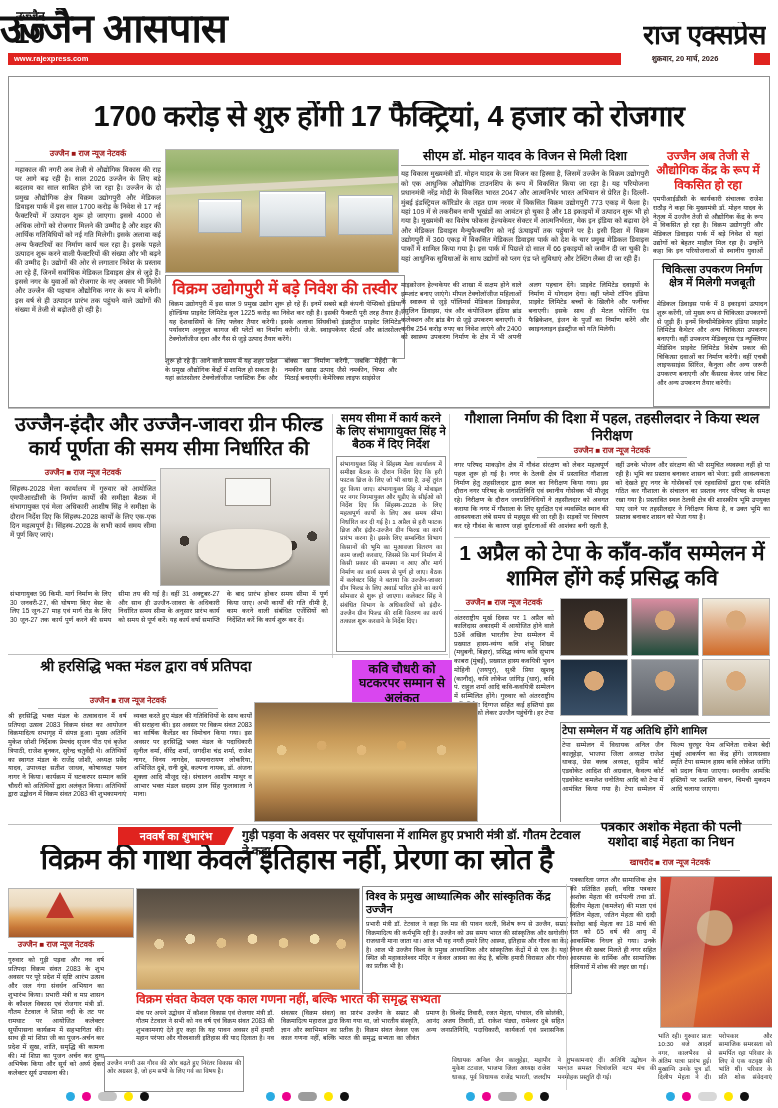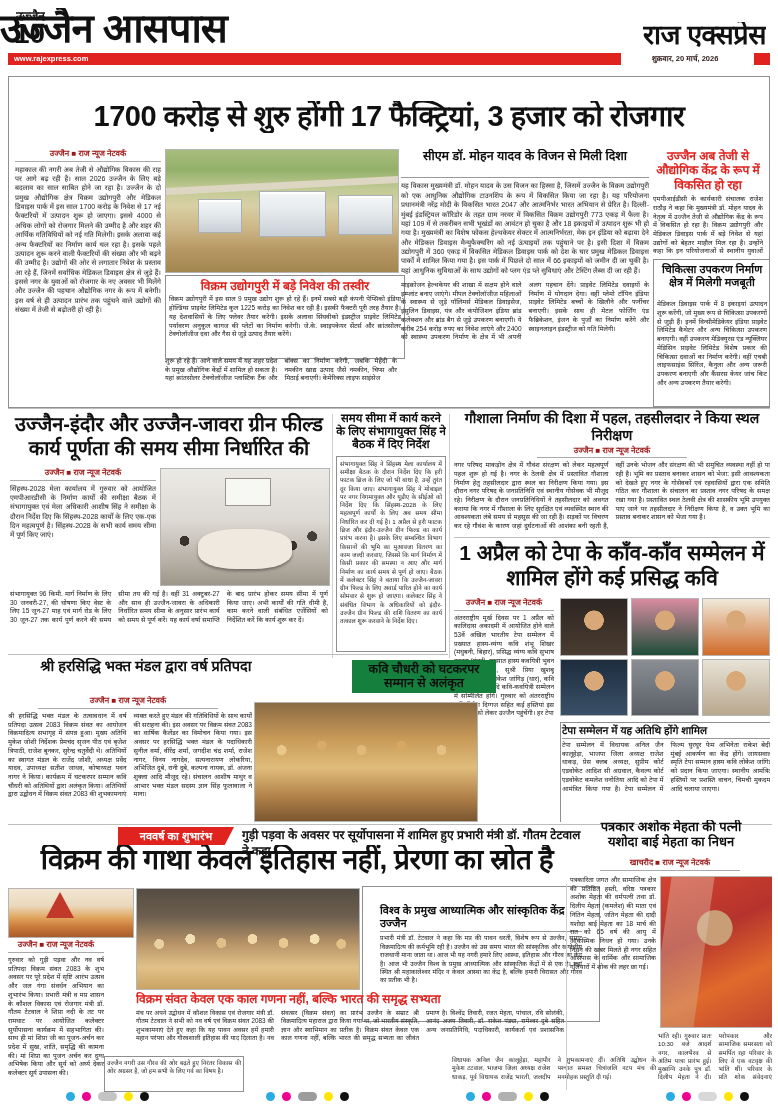--- a/index.html
+++ b/index.html
@@ -107,46 +107,46 @@
     <div class="abs mast-title" style="left:0;right:0;top:8px;">उज्जैन आसपास</div>
     <div class="abs brand" style="right:12px;top:22px;">राज एक्सप्रेस</div>
     <div class="abs redbar" style="left:8px;right:8px;top:53px;">
       <div class="seg-red">www.rajexpress.com</div>
       <div class="seg-date">शुक्रवार, 20 मार्च, 2026</div>
       <div class="seg-sq"></div>
     </div>
   </header>
 
   <section class="abs bx" style="left:8px;top:76px;width:760px;height:330px;">
-    <div class="abs headline-xl" style="left:5px;right:5px;top:24px;">1700 करोड़ से शुरु होंगी 17 फैक्ट्रियां, 3 हजार को रोजगार</div>
+    <div class="abs headline-xl" style="left:5px;right:5px;top:24px;">1700 करोड़ से शुरु होंगी 17 फैक्ट्रियां, 4 हजार को रोजगार</div>
 
     <div class="abs" style="left:6px;top:72px;width:146px;height:252px;">
       <div class="byline">उज्जैन ■ राज न्यूज नेटवर्क</div>
       <div class="body">महाकाल की नगरी अब तेजी से औद्योगिक विकास की राह पर आगे बढ़ रही है। साल 2026 उज्जैन के लिए बड़े बदलाव का साल साबित होने जा रहा है। उज्जैन के दो प्रमुख औद्योगिक क्षेत्र विक्रम उद्योगपुरी और मेडिकल डिवाइस पार्क में इस साल 1700 करोड़ के निवेश से 17 नई फैक्टरियों में उत्पादन शुरू हो जाएगा। इससे 4000 से अधिक लोगों को रोजगार मिलने की उम्मीद है और शहर की आर्थिक गतिविधियों को नई गति मिलेगी। इसके अलावा कई अन्य फैक्टरियों का निर्माण कार्य चल रहा है। इसके पहले उत्पादन शुरू करने वाली फैक्टरियों की संख्या और भी बढ़ने की उम्मीद है। उद्योगों की ओर से लगातार निवेश के प्रस्ताव आ रहे हैं, जिनमें सर्वाधिक मेडिकल डिवाइस क्षेत्र से जुड़े हैं। इससे नगर के युवाओं को रोजगार के नए अवसर भी मिलेंगे और उज्जैन की पहचान औद्योगिक नगर के रूप में बनेगी। इस वर्ष से ही उत्पादन प्रारंभ तक पहुंचने वाले उद्योगों की संख्या में तेजी से बढ़ोतरी हो रही है।</div>
     </div>
 
     <div class="abs photo ph-industrial" style="left:156px;top:72px;width:232px;height:122px;">
       <i class="road"></i>
       <i class="wh" style="left:14%;top:40%;width:18%;height:26%;"></i>
       <i class="wh" style="left:40%;top:34%;width:28%;height:36%;"></i>
       <i class="wh" style="left:74%;top:37%;width:23%;height:31%;"></i>
     </div>
 
     <div class="abs" style="left:392px;top:72px;width:248px;height:128px;">
-      <div class="bhead rule-b" style="font-size:12.5px;padding-bottom:14px;margin-bottom:3px;">सीएम डॉ. मोहन यादव के विजन से मिली दिशा</div>
+      <div class="bhead rule-b" style="font-size:12.5px;padding-bottom:2px;margin-bottom:3px;">सीएम डॉ. मोहन यादव के विजन से मिली दिशा</div>
       <div class="body">यह विकास मुख्यमंत्री डॉ. मोहन यादव के उस विजन का हिस्सा है, जिसमें उज्जैन के विक्रम उद्योगपुरी को एक आधुनिक औद्योगिक टाउनशिप के रूप में विकसित किया जा रहा है। यह परियोजना प्रधानमंत्री नरेंद्र मोदी के विकसित भारत 2047 और आत्मनिर्भर भारत अभियान से प्रेरित है। दिल्ली-मुंबई इंडस्ट्रियल कॉरिडोर के तहत ग्राम नरवर में विकसित विक्रम उद्योगपुरी 773 एकड़ में फैला है। यहां 109 में से तकरीबन सभी भूखंडों का आवंटन हो चुका है और 18 इकाइयों में उत्पादन शुरू भी हो गया है। मुख्यमंत्री का विशेष फोकस हेल्थकेयर सेक्टर में आत्मनिर्भरता, मेक इन इंडिया को बढ़ावा देने और मेडिकल डिवाइस मैन्युफैक्चरिंग को नई ऊंचाइयों तक पहुंचाने पर है। इसी दिशा में विक्रम उद्योगपुरी में 360 एकड़ में विकसित मेडिकल डिवाइस पार्क को देश के चार प्रमुख मेडिकल डिवाइस पार्कों में शामिल किया गया है। इस पार्क में पिछले दो साल में 66 इकाइयों को जमीन दी जा चुकी है। यहां आधुनिक सुविधाओं के साथ उद्योगों को प्लग एंड प्ले सुविधाएं और टेस्टिंग लैब्स दी जा रही हैं।</div>
     </div>
 
     <div class="abs" style="left:644px;top:72px;width:110px;height:106px;">
       <div class="redhead" style="font-size:12px;margin-bottom:3px;">उज्जैन अब तेजी से औद्योगिक केंद्र के रूप में विकसित हो रहा</div>
       <div class="body sm">एमपीआईडीसी के कार्यकारी संचालक राजेश राठौड़ ने कहा कि मुख्यमंत्री डॉ. मोहन यादव के नेतृत्व में उज्जैन तेजी से औद्योगिक केंद्र के रूप में विकसित हो रहा है। विक्रम उद्योगपुरी और मेडिकल डिवाइस पार्क में बड़े निवेश से यहां उद्योगों को बेहतर माहौल मिल रहा है। उन्होंने कहा कि इन परियोजनाओं से स्थानीय युवाओं को बड़े पैमाने पर रोजगार मिल रहा है और उज्जैन आने वाले समय में प्रदेश के प्रमुख औद्योगिक शहरों में शामिल होगा।</div>
     </div>
 
     <div class="abs bx" style="left:156px;top:198px;width:232px;height:76px;padding:3px;">
-      <div class="redhead" style="font-size:12px;margin-bottom:2px;">विक्रम उद्योगपुरी में बड़े निवेश की तस्वीर</div>
+      <div class="redhead" style="font-size:16px;margin-bottom:2px;">विक्रम उद्योगपुरी में बड़े निवेश की तस्वीर</div>
       <div class="body sm">विक्रम उद्योगपुरी में इस साल 9 प्रमुख उद्योग शुरू हो रहे हैं। इनमें सबसे बड़ी कंपनी पेप्सिको इंडिया होल्डिंग्स प्राइवेट लिमिटेड कुल 1225 करोड़ का निवेश कर रही है। इसकी फैक्टरी पूरी तरह तैयार है। यह देशवासियों के लिए फ्लेवर तैयार करेगी। इसके अलावा सिंघवीको इंडस्ट्रीज प्राइवेट लिमिटेड पर्यावरण अनुकूल कागज की प्लेटों का निर्माण करेगी। जे.के. स्वाइपकेयर सेंटर्स और क्रांतसोलर टेक्नोलॉजीज दवा और गैस से जुड़े उत्पाद तैयार करेंगे।</div>
     </div>
 
     <div class="abs body sm cols2" style="left:156px;top:280px;width:232px;height:44px;">शुरू हो रहे हैं। आने वाले समय में यह शहर प्रदेश के प्रमुख औद्योगिक केंद्रों में शामिल हो सकता है। यहां क्रांतसोलर टेक्नोलॉजीज प्लास्टिक टैंक और बॉक्स का निर्माण करेगी, जबकि मेहेंदी के नमकीन खाद्य उत्पाद जैसे नमकीन, चिप्स और मिठाई बनाएगी। केमेरिक्स लाइफ साइंसेज</div>
 
     <div class="abs" style="left:392px;top:204px;width:248px;height:120px;">
       <div class="body sm cols2" style="height:88px;">माइक्रोजन हेल्थकेयर की शाखा में सक्षम होने वाले इम्प्लांट बनाए जाएंगे। मीपल टेक्नोलॉजीज महिलाओं के स्वास्थ्य से जुड़े पॉलिमर्स मेडिकल डिवाइसेज, इंसुलिन डिवाइस, यंत्र और कंपोजिशन इंडिया ब्रांड कलेक्शन और ब्रांड बैग से जुड़े उपकरण बनाएगी। ये करीब 254 करोड़ रुपए का निवेश लाएंगे और 2400 को स्वास्थ्य उपकरण निर्माण के क्षेत्र में भी अपनी अलग पहचान देंगे। प्राइवेट लिमिटेड दवाइयों के निर्माण में योगदान देगा। वहीं प्लेमो टॉपिन इंडिया प्राइवेट लिमिटेड बच्चों के खिलौने और फर्नीचर बनाएगी। इसके साथ ही मेटल फोर्जिंग एंड फैब्रिकेशन, इंजन के पुर्जों का निर्माण करेंगे और स्वाइनलाइन इंडस्ट्रीज को गति मिलेगी।</div>
     </div>
 
     <div class="abs bx" style="left:644px;top:182px;width:110px;height:140px;padding:3px;">
@@ -208,39 +208,39 @@
   </section>
 
   <div class="abs hr" style="left:8px;top:654px;width:440px;"></div>
 
   <section class="abs" style="left:8px;top:658px;width:244px;height:164px;">
     <div class="headline-md abs" style="left:0;top:0;width:340px;font-size:14.5px;">श्री हरसिद्धि भक्त मंडल द्वारा वर्ष प्रतिपदा उत्सव संपन्न</div>
     <div class="byline abs" style="left:30px;top:38px;width:180px;">उज्जैन ■ राज न्यूज नेटवर्क</div>
     <div class="body sm cols2 abs" style="left:0;top:54px;width:244px;height:110px;">श्री हरसिद्धि भक्त मंडल के तत्वावधान में वर्ष प्रतिपदा उत्सव 2083 विक्रम संवत का आयोजन विक्रमादित्य सभागृह में संपन्न हुआ। मुख्य अतिथि मुकेश जोशी निर्देशक प्रेमचंद सृजन पीठ एवं बृजेश त्रिपाठी, राजेश बुनकर, सुरेन्द्र चतुर्वेदी थे। अतिथियों का स्वागत मंडल के राजेंद्र जोशी, अध्यक्ष प्रवेंद यादव, उपाध्यक्ष सतीश जाधव, कोषाध्यक्ष पवन नागर ने किया। कार्यक्रम में घटकरपर सम्मान कवि चौधरी को अतिथियों द्वारा अलंकृत किया। अतिथियों द्वारा उद्बोधन में विक्रम संवत 2083 की शुभकामनाएं व्यक्त करते हुए मंडल की गतिविधियों के साथ कार्यों की सराहना की। इस अवसर पर विक्रम संवत 2083 का वार्षिक कैलेंडर का विमोचन किया गया। इस अवसर पर हरसिद्धि भक्त मंडल के पदाधिकारी सुनील वर्मा, वीरेंद्र शर्मा, जगदीश चंद्र शर्मा, राजेश नागर, विनय नागदेव, सत्यनारायण लोकरिया, अभिजित दुबे, रानी दुबे, कल्पना नायक, डॉ. अंजना शुक्ला आदि मौजूद रहे। संचालन आशीष माथुर व आभार भक्त मंडल सदस्य ज्ञान सिंह फूलावाला ने माना।</div>
   </section>
 
-  <div class="abs bhead" style="left:352px;top:660px;width:144px;font-size:12.5px;background:#15803d;padding:2px 0;">कवि चौधरी को घटकरपर सम्मान से अलंकृत</div>
+  <div class="abs bhead" style="left:352px;top:660px;width:100px;font-size:12.5px;background:#d946ef;padding:2px 0;">कवि चौधरी को घटकरपर सम्मान से अलंकृत</div>
   <div class="abs photo ph-event" style="left:254px;top:702px;width:222px;height:118px;"></div>
 
   <div class="abs hr" style="left:8px;top:824px;width:764px;"></div>
 
   <div class="abs strip-label" style="left:118px;top:827px;width:116px;height:18px;">नववर्ष का शुभारंभ</div>
   <div class="abs strip-head" style="left:242px;top:828px;width:346px;">गुड़ी पड़वा के अवसर पर सूर्योपासना में शामिल हुए प्रभारी मंत्री डॉ. गौतम टेटवाल ने कहा</div>
 
   <div class="abs headline-xl" style="left:8px;top:845px;width:578px;font-size:28px;">विक्रम की गाथा केवल इतिहास नहीं, प्रेरणा का स्रोत है</div>
 
   <div class="abs photo ph-procession" style="left:8px;top:888px;width:124px;height:48px;">
     <i class="temple"></i>
   </div>
   <div class="abs byline" style="left:8px;top:940px;width:96px;">उज्जैन ■ राज न्यूज नेटवर्क</div>
   <div class="abs body sm" style="left:8px;top:956px;width:96px;height:132px;">गुरुवार को गुड़ी पड़वा और नव वर्ष प्रतिपदा विक्रम संवत 2083 के शुभ अवसर पर पूरे प्रदेश में सृष्टि आरंभ उत्सव और जल गंगा संवर्धन अभियान का शुभारंभ किया। प्रभारी मंत्री व मप्र शासन के कौशल विकास एवं रोजगार मंत्री डॉ. गौतम टेटवाल ने शिप्रा नदी के तट पर रामघाट पर आयोजित कलेक्टर सूर्योपासना कार्यक्रम में सहभागिता की। साथ ही मां शिप्रा जी का पूजन-अर्चन कर प्रदेश में सुख, शांति, समृद्धि की कामना की। मां शिप्रा का पूजन अर्चन कर दुग्ध अभिषेक किया और सूर्य को अर्घ्य देकर कलेक्टर सूर्य उपासना की।</div>
 
   <div class="abs photo ph-stage" style="left:136px;top:888px;width:222px;height:100px;"></div>
 
-  <div class="abs bx" style="left:362px;top:886px;width:202px;height:100px;padding:17px;">
+  <div class="abs bx" style="left:362px;top:886px;width:202px;height:100px;padding:3px;">
     <div class="bhead rule-b" style="font-size:11px;text-align:left;padding-bottom:2px;margin-bottom:2px;">विश्व के प्रमुख आध्यात्मिक और सांस्कृतिक केंद्र उज्जैन</div>
     <div class="body sm" style="font-size:6.3px;">प्रभारी मंत्री डॉ. टेटवाल ने कहा कि मप्र की पावन धरती, विशेष रूप से उज्जैन, सम्राट विक्रमादित्य की कर्मभूमि रही है। उज्जैन को उस समय भारत की सांस्कृतिक और खगोलीय राजधानी माना जाता था। आज भी यह नगरी हमारे लिए आस्था, इतिहास और गौरव का केंद्र है। आज भी उज्जैन विश्व के प्रमुख आध्यात्मिक और सांस्कृतिक केंद्रों में से एक है। यहां स्थित श्री महाकालेश्वर मंदिर न केवल आस्था का केंद्र है, बल्कि हमारी विरासत और गौरव का प्रतीक भी है।</div>
   </div>
 
   <div class="abs redhead" style="left:136px;top:992px;width:428px;font-size:12px;text-align:left;">विक्रम संवत केवल एक काल गणना नहीं, बल्कि भारत की समृद्ध सभ्यता</div>
   <div class="abs body sm cols3" style="left:136px;top:1009px;width:428px;height:42px;font-size:6.3px;">मंच पर अपने उद्बोधन में कौशल विकास एवं रोजगार मंत्री डॉ. गौतम टेटवाल ने सभी को नव वर्ष एवं विक्रम संवत 2083 की शुभकामनाएं देते हुए कहा कि यह पावन अवसर हमें हमारी महान परंपरा और गौरवशाली इतिहास की याद दिलाता है। नव संवत्सर (विक्रम संवत) का प्रारंभ उज्जैन के सम्राट श्री विक्रमादित्य महाराज द्वारा किया गया था, जो भारतीय संस्कृति, ज्ञान और स्वाभिमान का प्रतीक है। विक्रम संवत केवल एक काल गणना नहीं, बल्कि भारत की समृद्ध सभ्यता का जीवंत प्रमाण है। विश्वेंद्र तिवारी, रजत मेहता, पांचाल, रवि सोलंकी, आनंद अजय तिवारी, डॉ. राकेश पंड्या, रामेश्वर दुबे सहित अन्य जनप्रतिनिधि, पदाधिकारी, कार्यकर्ता एवं प्रशासनिक अधिकारी तथा बड़ी संख्या में श्रद्धालुजन उपस्थित थे। मंच पर अतिथियों</div>
 
   <div class="abs bx" style="left:104px;top:1056px;width:134px;height:30px;padding:2px;">
     <div class="body sm" style="font-size:6.2px;">उज्जैन नगरी उस गौरव की ओर बढ़ते हुए निरंतर विकास की ओर अग्रसर है, जो हम सभी के लिए गर्व का विषय है।</div>
   </div>

